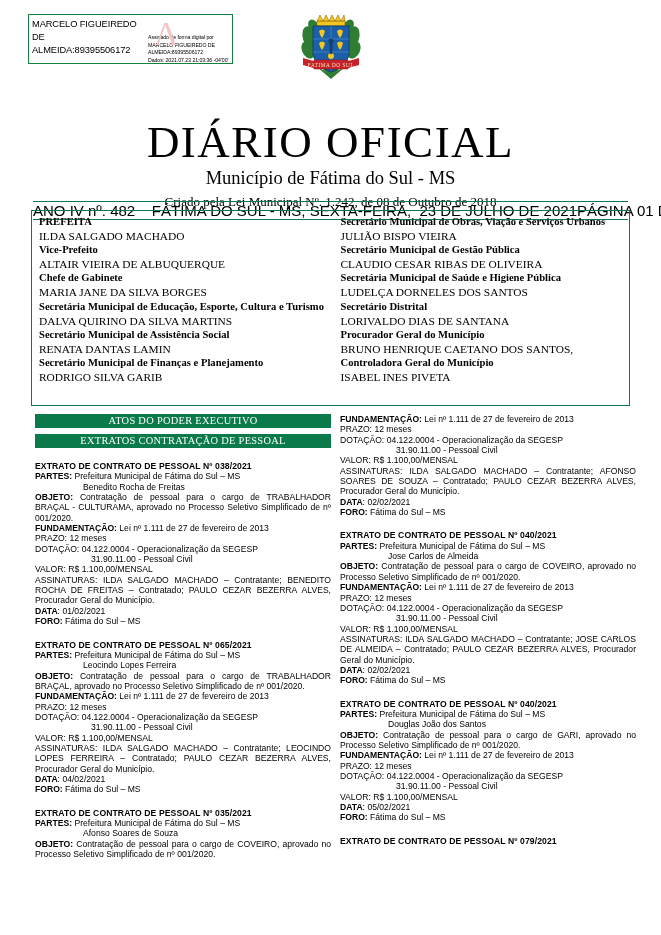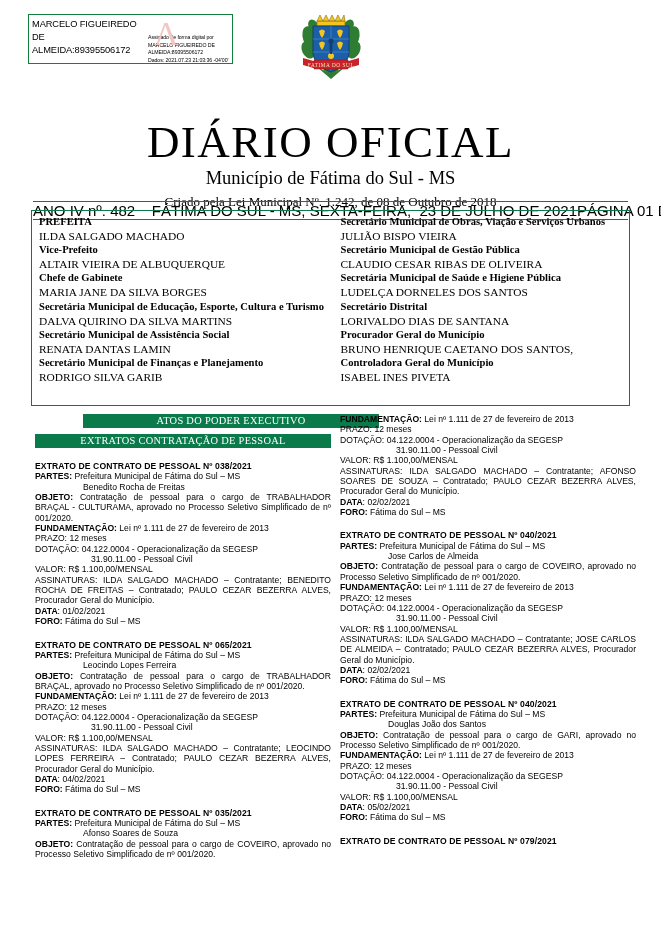--- a/index.html
+++ b/index.html
@@ -151,21 +151,21 @@
     position: absolute;
     background: #0a7a4a;
     color: #ffffff;
     font-family: "Liberation Serif", serif;
     font-size: 10.4px;
     letter-spacing: 0.3px;
     text-align: center;
     line-height: 14px;
     height: 14px;
   }
-  #banner-executivo { left: 35px; top: 414px; width: 296px; margin-left: 48px; }
+  #banner-executivo { left: 35px; top: 414px; width: 296px; }
   #banner-extratos  { left: 35px; top: 434px; width: 296px; }
 
   
   .col-left, .col-right {
     position: absolute;
     width: 296px;
     font-size: 8.6px;
     line-height: 10.35px;
   }
   .col-left  { left: 35px;  top: 461px; }

